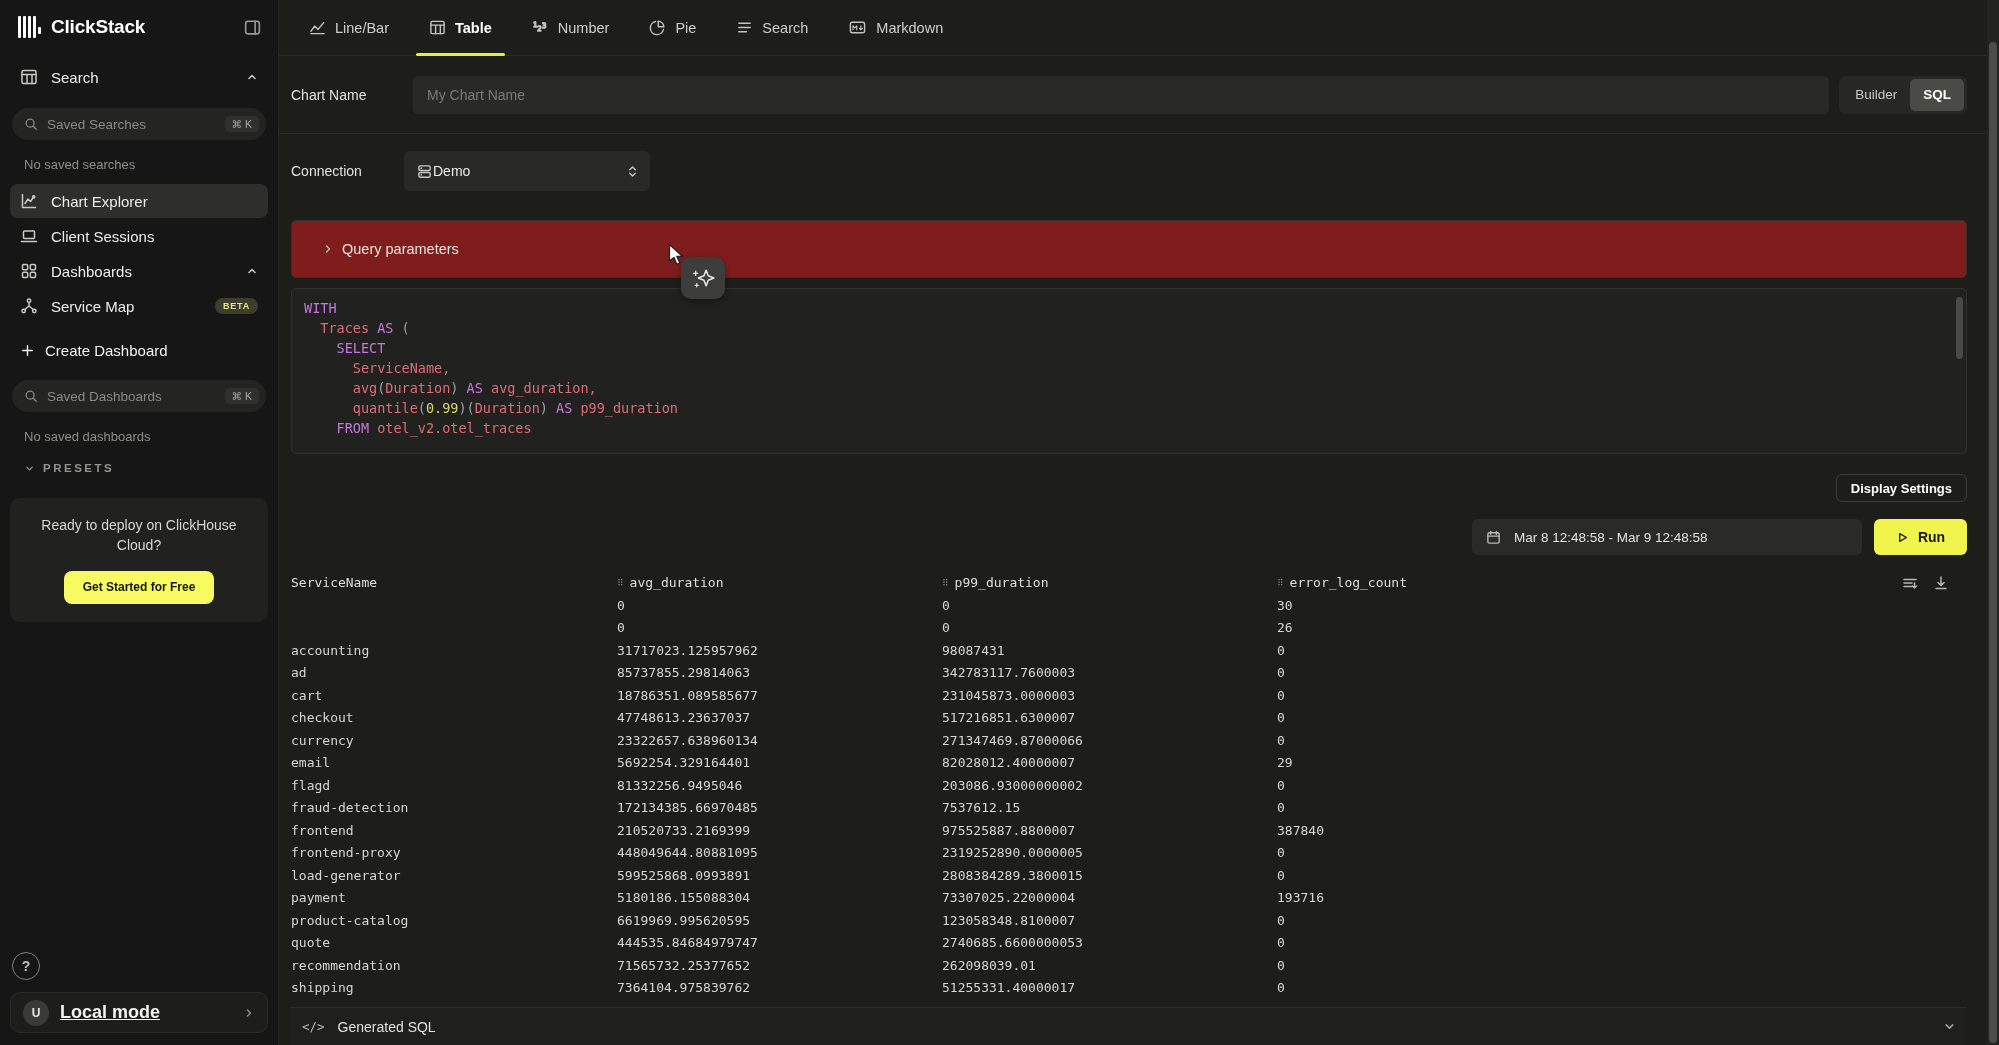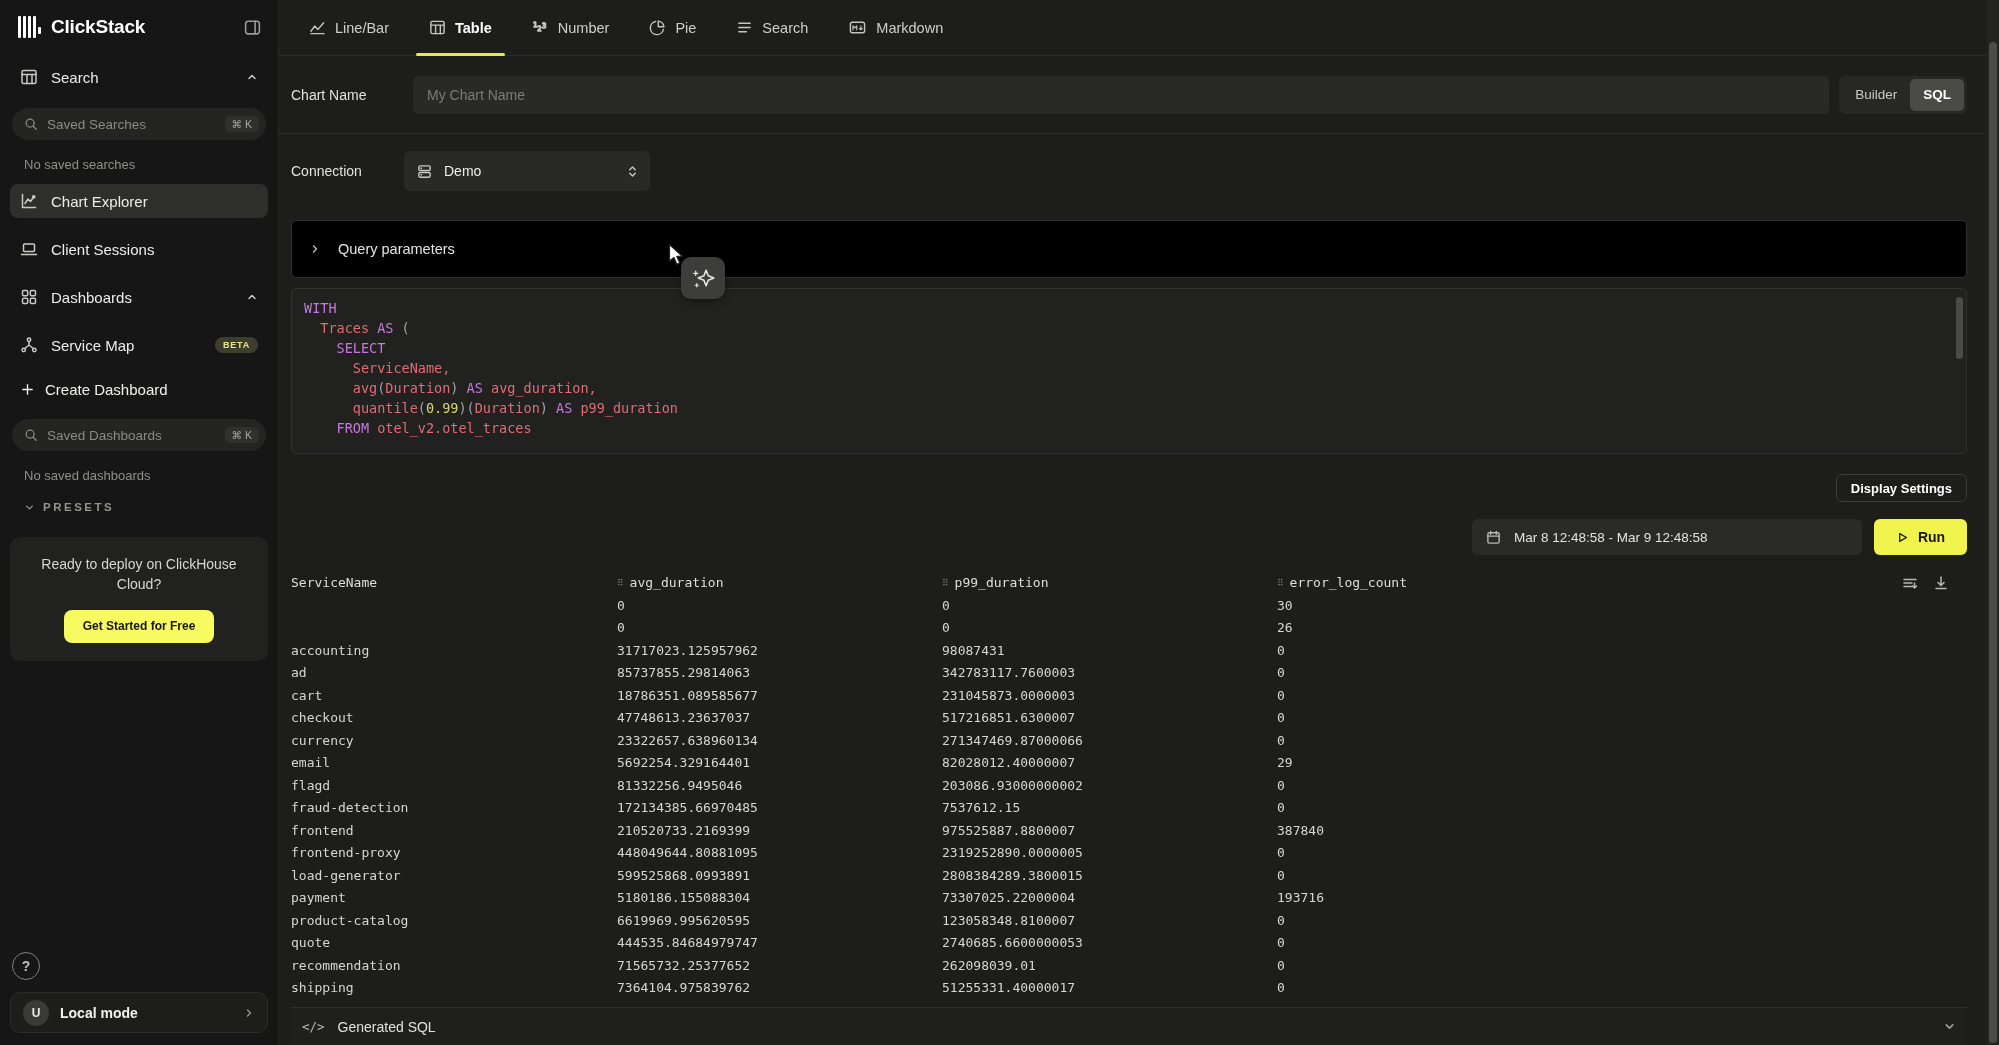--- a/index.html
+++ b/index.html
@@ -19,31 +19,31 @@
   .icon svg{stroke:currentColor;fill:none;stroke-width:1.5;stroke-linecap:round;stroke-linejoin:round;}
   .side-item{display:flex;align-items:center;gap:13px;padding:8px 10px;font-size:15px;color:#ececea;border-radius:8px;}
   .side-item .icon{color:#c9c9c4;}
   .side-item.active{background:#2e2e2d;}
   .side-chevron{margin-left:auto;color:#8c8c88;display:flex;}
   .badge-beta{margin-left:auto;background:#3e3e2d;color:#e4e488;font-size:9px;font-weight:700;letter-spacing:.8px;padding:3px 8px;border-radius:9px;}
   .side-search{margin:14px 2px 0;height:32px;background:#242423;border-radius:16px;display:flex;align-items:center;gap:9px;padding:0 7px 0 12px;color:#8a8a85;}
   .side-search .ph{flex:1;font-size:13.5px;}
   .kbd{background:#303030;border-radius:5px;padding:2px 7px;font-size:10.5px;color:#a8a8a2;white-space:nowrap;}
   .muted{color:#8f8f8a;font-size:13px;margin:17px 0 2px 14px;}
-  #sidebar-nav{margin-top:10px;display:flex;flex-direction:column;gap:14px;}
+  #sidebar-nav{margin-top:10px;display:flex;flex-direction:column;gap:1px;}
   .create-item{display:flex;align-items:center;gap:10px;margin-top:12px;padding:7px 10px;font-size:15px;color:#f0f0ec;}
   .presets-header{display:flex;align-items:center;gap:8px;color:#93938e;font-size:11.5px;letter-spacing:2.5px;margin:16px 0 2px 14px;font-weight:600;}
   .preset-item{font-size:15px;color:#f0f0ec;padding:6px 0 6px 12px;border-radius:6px;}
   .cloud-card{margin:22px 0 0;background:#212120;border-radius:10px;padding:17px 14px 18px;text-align:center;}
   .cloud-text{font-size:14px;color:#d6d6d2;line-height:1.45;}
   .cloud-btn{margin-top:15px;background:#f8fa62;border:none;border-radius:8px;height:33px;padding:0 19px;font-weight:700;font-size:12px;color:#16160c;font-family:inherit;}
   .help-circle{margin-top:auto;margin-left:2px;width:28px;height:28px;border:1.5px solid #7f7f7a;border-radius:50%;display:flex;align-items:center;justify-content:center;color:#c0c0bb;font-size:14px;font-weight:600;}
   .local-mode{margin:12px 0 12px;background:#1d1d1c;border:1px solid #2b2b29;border-radius:10px;height:41px;display:flex;align-items:center;gap:11px;padding:0 12px;}
   .avatar{width:26px;height:26px;border-radius:50%;background:#3a3a38;display:flex;align-items:center;justify-content:center;font-size:12px;font-weight:700;color:#e8e8e4;}
-  .local-label{font-size:14px;font-weight:700;color:#f2f2ee;}
+  .local-label{font-size:18px;font-weight:700;color:#f2f2ee;text-decoration:underline;}
   .local-mode .side-chevron{font-size:14px;}
 
   
   #main{flex:1;position:relative;display:flex;flex-direction:column;background:#1d1d1a;}
   #tab-bar{height:56px;display:flex;align-items:center;gap:40px;padding:0 30px;border-bottom:1px solid #2b2b28;}
   .tab{position:relative;height:100%;display:flex;align-items:center;gap:9px;font-size:14.5px;color:#cfcfca;justify-content:center;}
   .tab .icon{color:#c5c5c0;}
   .tab.active{color:#fff;font-weight:600;}
   .tab.active::after{content:"";position:absolute;left:-13px;right:-13px;bottom:-1px;height:3px;background:#e9ec3f;border-radius:2px;}
 
@@ -51,24 +51,24 @@
   .field-label{font-size:14px;color:#e2e2de;}
   .chart-row .field-label{width:100px;}
   .text-input{flex:1;height:38px;background:#292926;border-radius:5px;display:flex;align-items:center;padding:0 14px;margin:0 10px 0 22px;}
   .placeholder{color:#7c7c76;font-size:14px;}
   .segmented{display:flex;align-items:center;background:#272725;border-radius:7px;padding:3px;height:38px;}
   .seg{padding:0 13px;font-size:13.5px;color:#c9c9c4;height:32px;display:flex;align-items:center;border-radius:5px;}
   .seg.active{background:#4b4b46;color:#fff;font-weight:700;}
 
   .conn-row{height:74px;display:flex;align-items:center;padding:0 32px 0 12px;}
   .conn-row .field-label{width:113px;}
-  .select{width:246px;height:40px;background:#292926;border-radius:6px;display:flex;align-items:center;gap:11px;padding:0 12px;color:#c9c9c4;}
+  .select{width:246px;height:40px;background:#292926;border-radius:6px;display:flex;align-items:center;padding:0 12px;color:#c9c9c4;}
   .select .value{font-size:14px;color:#ececea;flex:1;}
 
-  .accordion{margin:12px 32px 0 12px;height:58px;border:1px solid #31312d;background:#000000;border-radius:5px;display:flex;align-items:center;gap:17px;padding:0 17px;font-size:14.5px;color:#e4e4e0;}
+  .accordion{margin:12px 32px 0 12px;height:58px;border:1px solid #31312d;background:#7f1d1d;border-radius:5px;display:flex;align-items:center;gap:8px;padding:0 30px;font-size:14.5px;color:#e4e4e0;}
   .accordion .icon{color:#b5b5b0;}
 
   .editor{position:relative;margin:10px 32px 0 12px;height:166px;border:1px solid #31312d;background:#212120;border-radius:5px;overflow:hidden;}
   #sql-code{margin:0;padding:9px 0 0 12px;font-family:"DejaVu Sans Mono",monospace;font-size:13.5px;line-height:20px;}
   .sql-line{white-space:pre;}
   .tok-kw{color:#c678dd;}
   .tok-id{color:#e06c75;}
   .tok-num{color:#d9d96d;}
   .tok-plain{color:#9da3ad;}
   .ed-scroll{position:absolute;right:3px;top:8px;width:7px;height:62px;background:#4a4a46;border-radius:4px;}

